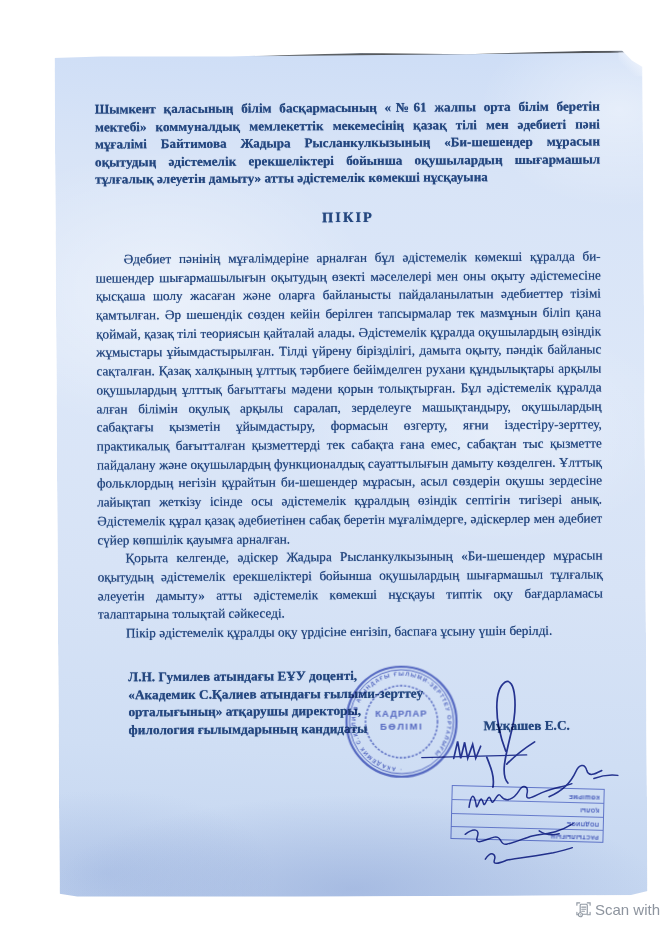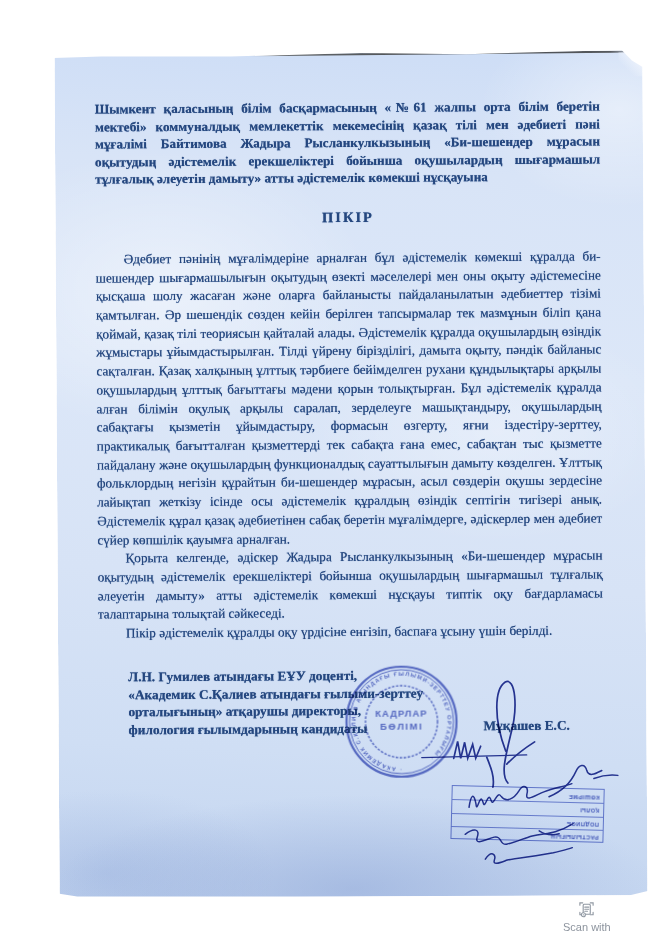--- a/index.html
+++ b/index.html
@@ -67,23 +67,23 @@
   .rect-stamp .row{
     border-bottom:1.1px solid rgba(86,106,200,.75);
     font-size:5.6px;letter-spacing:.6px;color:#5164c2;font-weight:bold;
     padding:1px 4px 0 4px;height:12px;box-sizing:border-box;overflow:hidden;
     font-family:"Liberation Sans","DejaVu Sans",sans-serif;
   }
   .rect-stamp .row:last-child{border-bottom:none;}
   .rect-sig-svg{position:absolute;left:330px;top:708px;z-index:6;mix-blend-mode:multiply;}
   
   .watermark{
-    position:absolute;left:551px;top:901px;display:flex;align-items:center;gap:3px;
+    position:absolute;left:563px;top:901px;display:flex;align-items:center;gap:3px;
     color:#8d949e;font-family:"Liberation Sans","DejaVu Sans",sans-serif;
-    font-size:11px;z-index:8;white-space:nowrap;flex-direction:column;
+    font-size:15px;z-index:8;white-space:nowrap;
   }
 </style>
 </head>
 <body>
 
 <div class="screen">
 
   <div class="paper">
     <div class="edge-line"></div>
     <div class="fold"></div>

